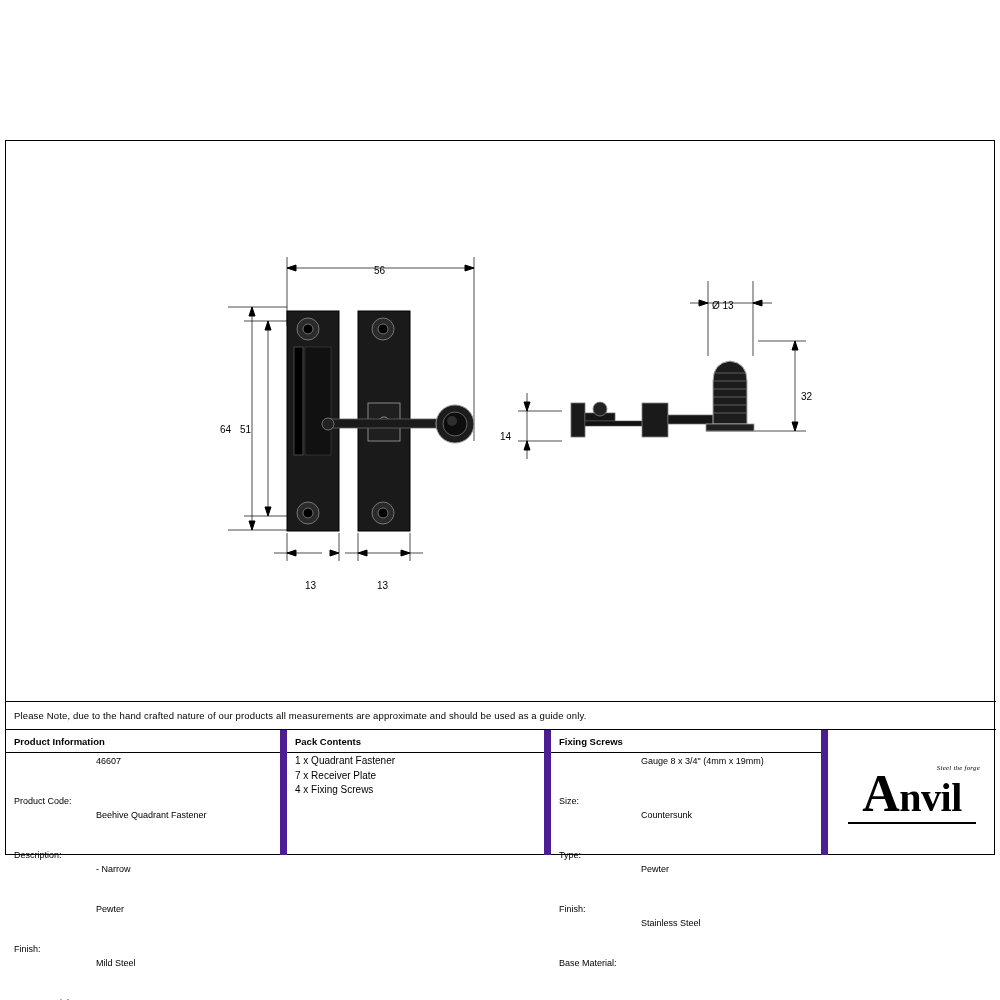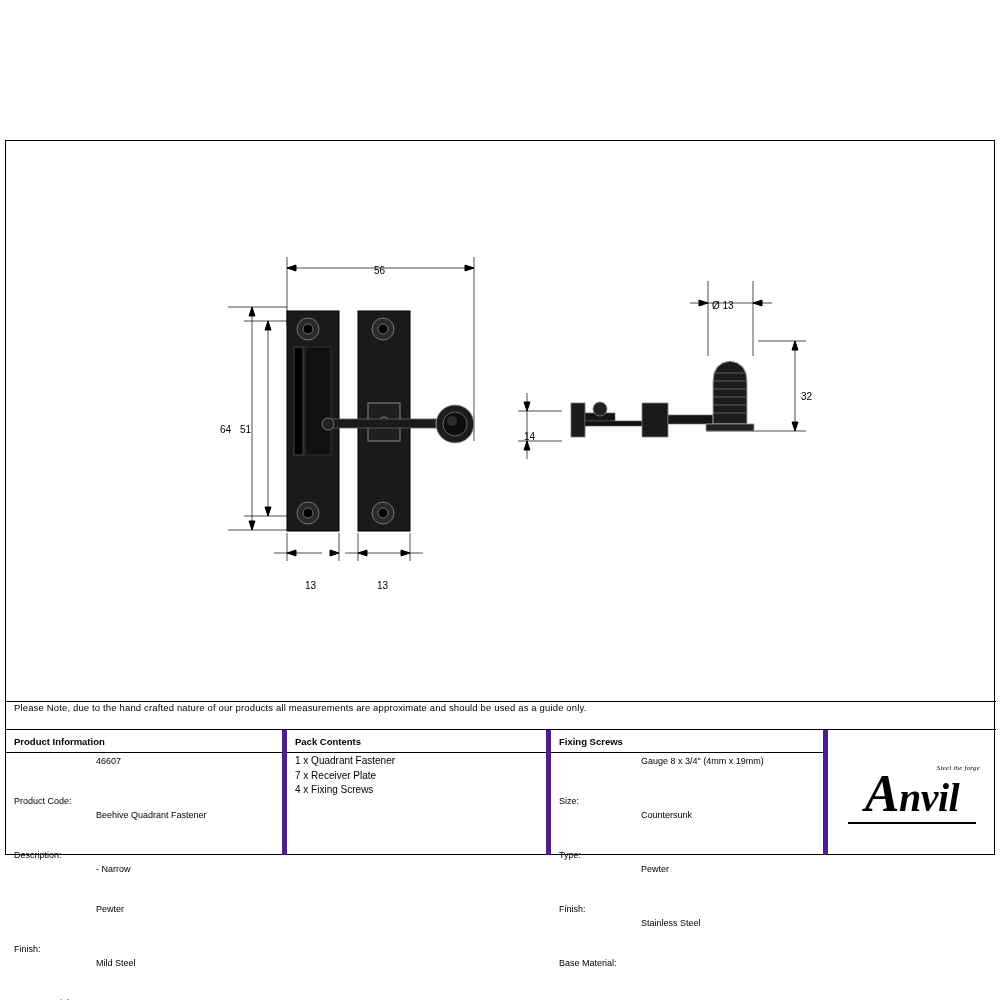--- a/index.html
+++ b/index.html
@@ -40,40 +40,40 @@
   .note-strip {
     position: absolute;
     left: 0;
     top: 560px;
     width: 990px;
     height: 29px;
     border-top: 1px solid #000;
     border-bottom: 1px solid #000;
     box-sizing: border-box;
     display: flex;
-    align-items: flex-start;
+    align-items: center;
     padding-left: 8px;
   }
   .note-strip span {
     font-size: 9.5px;
     letter-spacing: 0.15px;
   }
 
   
   .info-table {
     position: absolute;
     left: 0;
     top: 589px;
     width: 990px;
     height: 125px;
     display: flex;
   }
   .info-col {
     box-sizing: border-box;
-    border-right: 5px solid #4c1d95;
+    border-right: 7px solid #4c1d95;
     padding: 6px 8px 0 8px;
     position: relative;
   }
   .info-col:last-child { border-right: none; }
   .col-product { width: 281px; }
   .col-pack { width: 264px; }
   .col-screws { width: 277px; }
   .col-logo { width: 168px; padding: 0; }
 
   .col-title {
@@ -119,21 +119,20 @@
     right: 16px;
     font-size: 7px;
     font-style: italic;
     font-family: "Liberation Serif", serif;
     letter-spacing: 0.2px;
   }
   .logo-main {
     font-family: "Liberation Serif", serif;
     font-size: 40px;
     font-weight: bold;
-    font-style: italic;
     letter-spacing: -0.5px;
     line-height: 1;
     margin-top: 6px;
   }
   .logo-main .cap { font-size: 52px; }
   .logo-rule {
     width: 128px;
     height: 2px;
     background: #000;
     margin-top: 2px;
@@ -252,21 +251,21 @@
       </g>
     </svg>
 
     <div class="dim-label" style="left:368px; top:112px;">56</div>
     <div class="dim-label" style="left:214px; top:271px;">64</div>
     <div class="dim-label" style="left:234px; top:271px;">51</div>
     <div class="dim-label" style="left:299px; top:427px;">13</div>
     <div class="dim-label" style="left:371px; top:427px;">13</div>
     <div class="dim-label" style="left:706px; top:147px;">Ø 13</div>
     <div class="dim-label" style="left:795px; top:238px;">32</div>
-    <div class="dim-label" style="left:518px; top:278px;">14</div>
+    <div class="dim-label" style="left:494px; top:278px;">14</div>
   </div>
 
   <div class="note-strip">
     <span>Please Note, due to the hand crafted nature of our products all measurements are approximate and should be used as a guide only.</span>
   </div>
 
   <div class="info-table">
 
     <div class="info-col col-product">
       <div class="col-title">Product Information</div>

